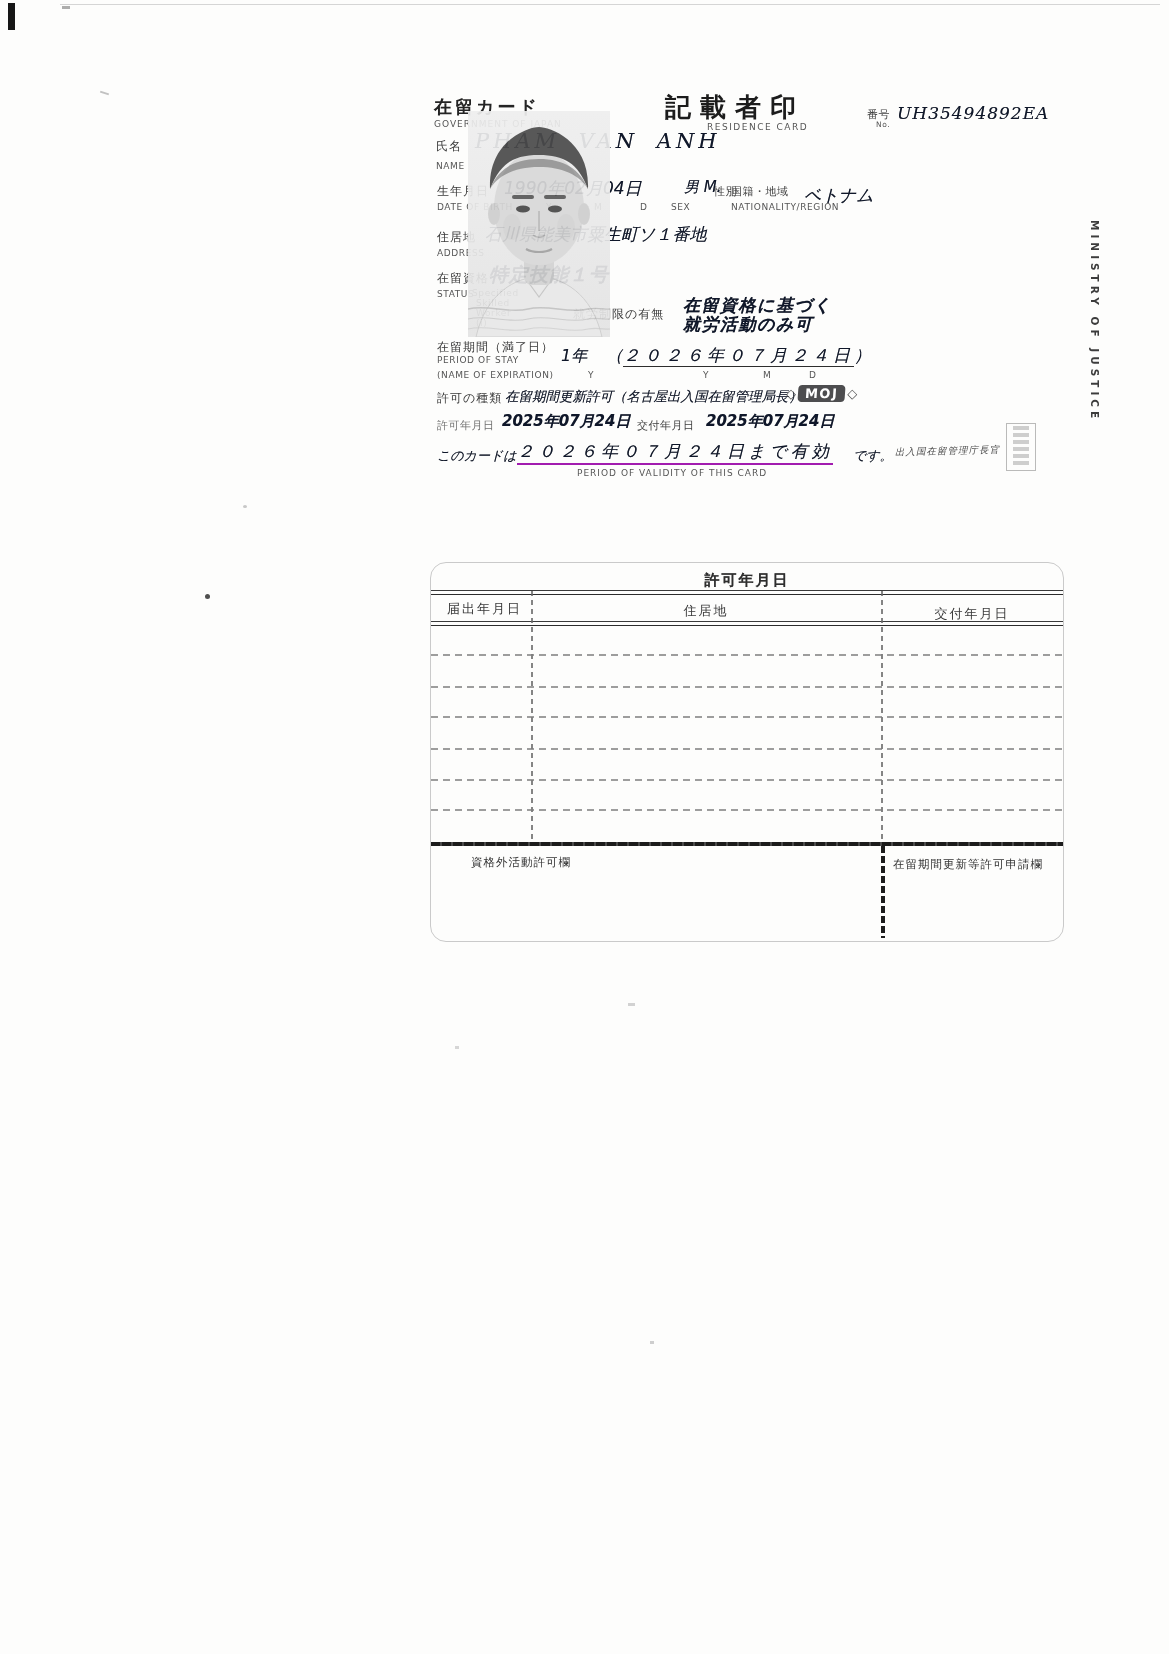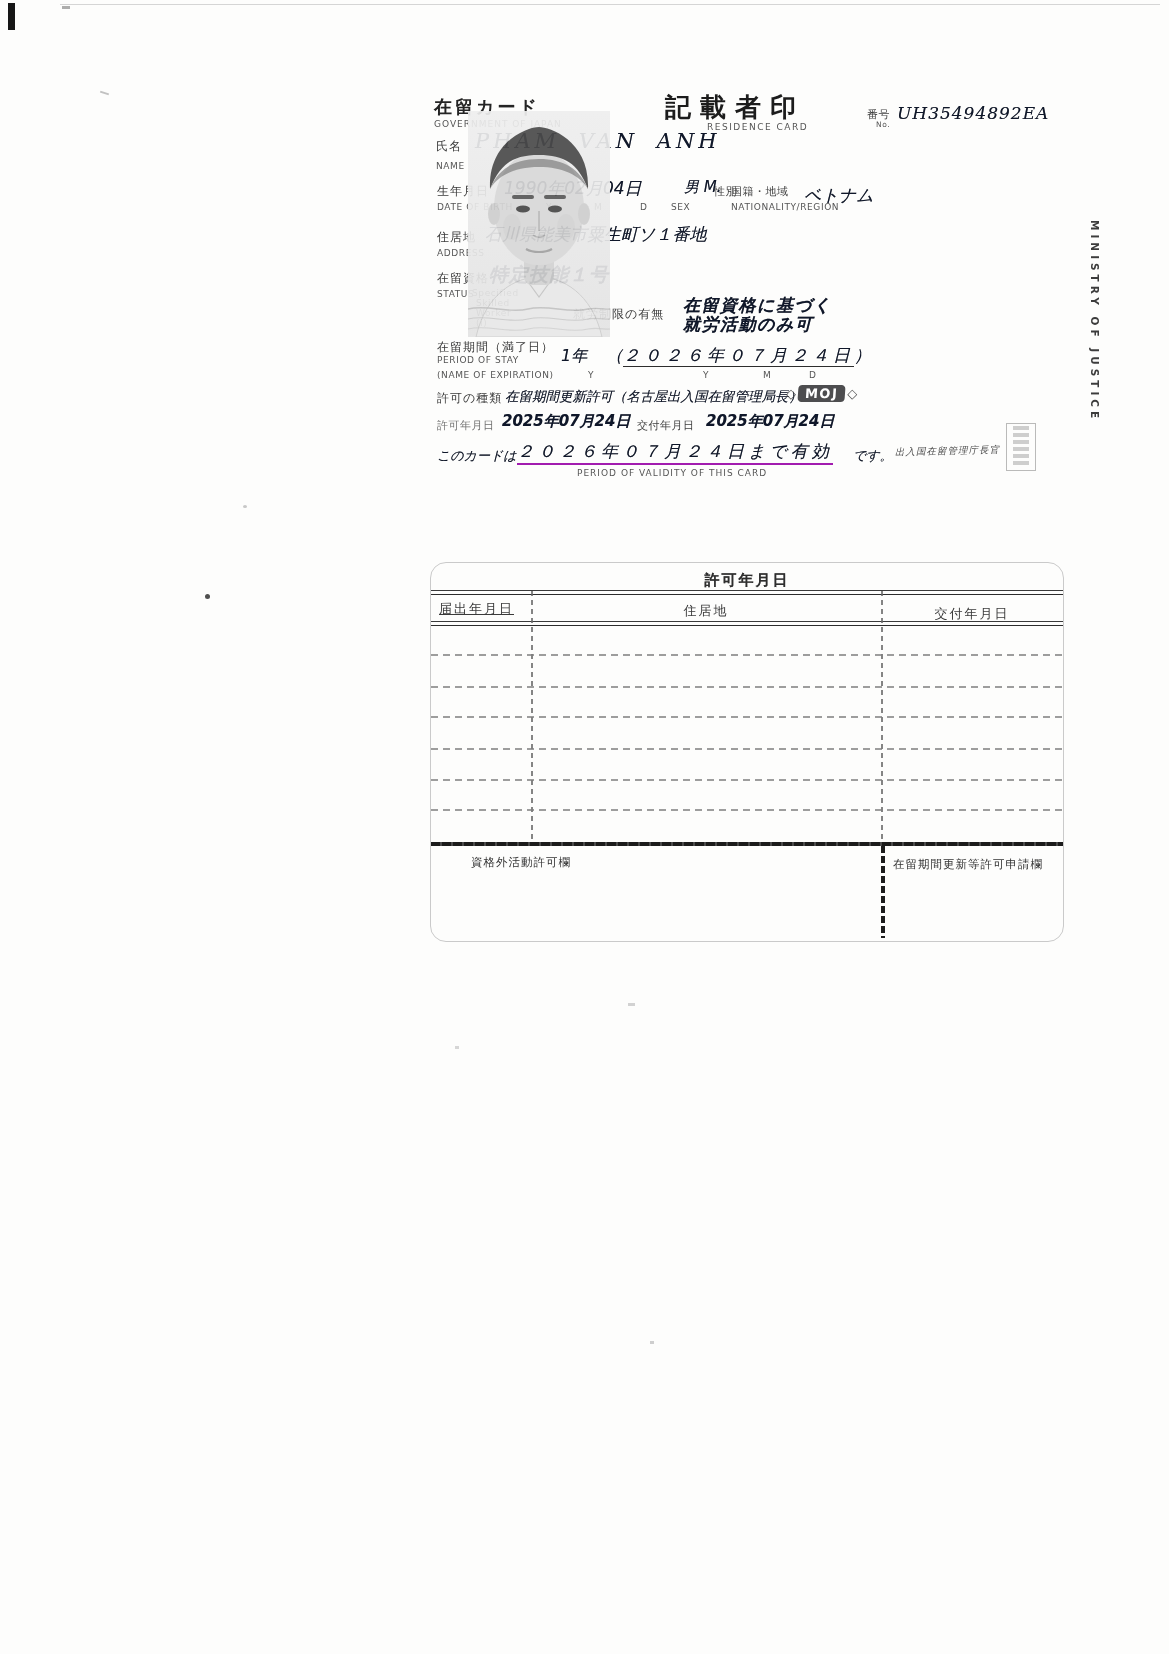--- a/index.html
+++ b/index.html
@@ -193,21 +193,21 @@
     </svg>
   </div>
 
   <div class="abs ministry">MINISTRY OF JUSTICE</div>
 
   <div class="abs card-back">
     <div class="abs back-title" style="left:0;right:0;top:8px;text-align:center;">許可年月日</div>
 
     <div class="abs hline-strong" style="left:0px;top:27px;width:632px;"></div>
 
-    <div class="abs col-head" style="left:8px;top:37px;text-decoration:underline;">届出年月日</div>
+    <div class="abs col-head" style="left:16px;top:37px;">届出年月日</div>
     <div class="abs col-head" style="left:100px;width:350px;top:39px;text-align:center;">住居地</div>
     <div class="abs col-head" style="left:450px;width:182px;top:42px;text-align:center;">交付年月日</div>
 
     <div class="abs hline-strong" style="left:0px;top:58px;width:632px;"></div>
 
     <div class="abs vsep" style="left:100px;top:28px;height:253px;"></div>
     <div class="abs vsep" style="left:450px;top:28px;height:253px;"></div>
 
     <div id="row-lines">
         <div class="abs row-dash" style="left: 0px; width: 632px; top: 91px;"></div>

